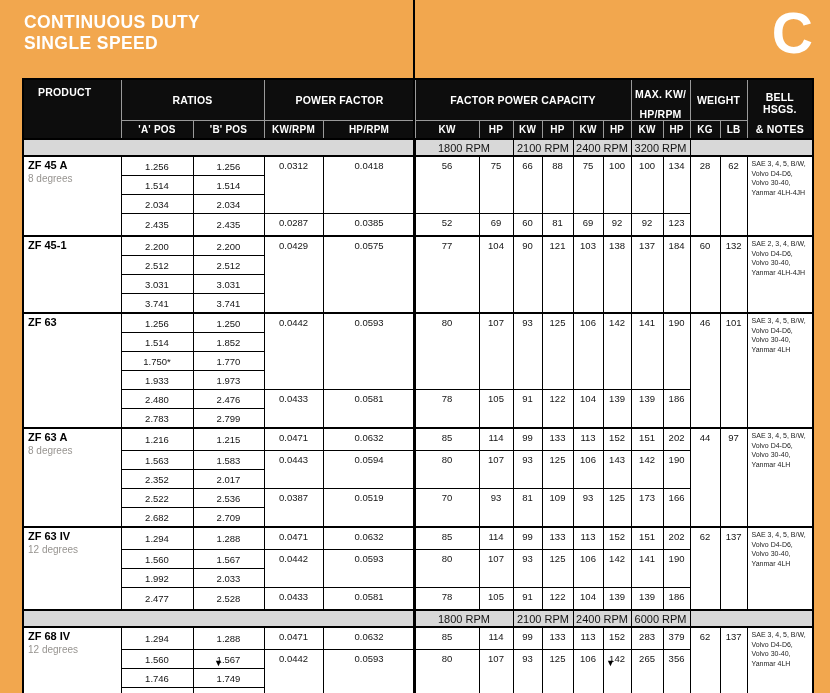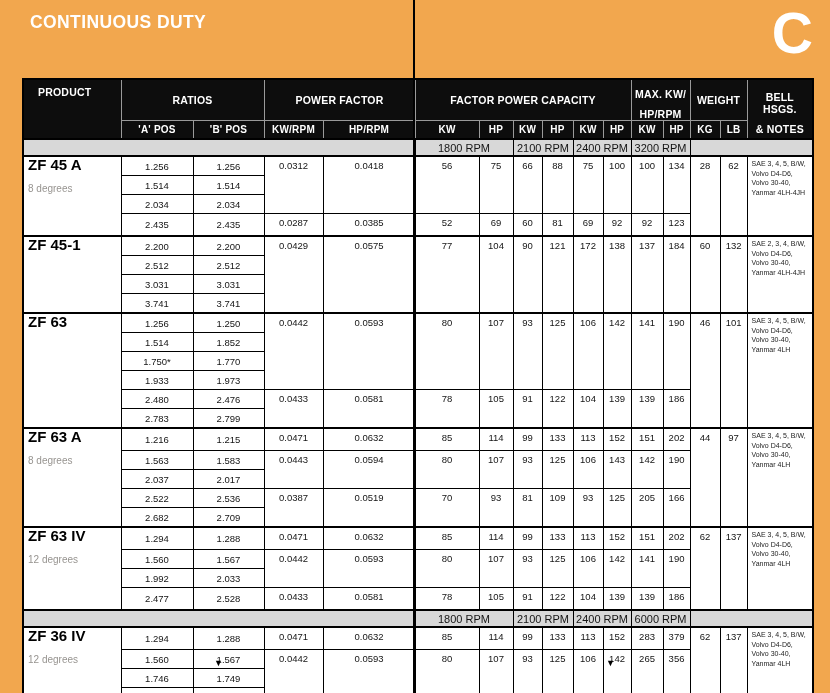--- a/index.html
+++ b/index.html
@@ -10,21 +10,21 @@
   html,body{margin:0;padding:0;}
   body{
     width:830px;height:693px;position:relative;background:#ffffff;
     font-family:"Liberation Sans", sans-serif;overflow:hidden;
   }
   .orange-top{position:absolute;left:0;top:0;width:830px;height:78px;background:var(--orange);}
   .orange-left{position:absolute;left:0;top:0;width:22px;height:693px;background:var(--orange);}
   .orange-right{position:absolute;right:0;top:0;width:18px;height:693px;background:var(--orange);}
   .page-divider{position:absolute;left:413px;top:0;width:2px;height:693px;background:#000;z-index:6;}
   .page-title{
-    position:absolute;left:30px;top:12px;z-index:7;color:#fff;font-weight:bold;
+    position:absolute;left:24px;top:12px;z-index:7;color:#fff;font-weight:bold;
     font-size:17.5px;line-height:21px;letter-spacing:.4px;
   }
   .corner-letter{
     position:absolute;right:17px;top:0px;z-index:7;color:#fff;font-weight:bold;
     font-size:57px;line-height:66px;
   }
   table.spec{
     position:absolute;left:22px;top:78px;width:790px;z-index:4;
     border-collapse:collapse;table-layout:fixed;background:#fff;
     border:2px solid #000;
@@ -44,40 +44,41 @@
   tr.band-row td{
     background:var(--band);height:15px;font-size:11px;color:#141414;
     border-top:2px solid #000;border-bottom:2px solid #000;
   }
   tr.data-row td{height:18px;}
   tr.block-start td{border-top:2px solid #000;}
   td.vtop{vertical-align:top;padding-top:3px;}
   td.prod-cell{
     text-align:left;vertical-align:top;padding:2px 2px 0 4px;
   }
-  .prod-name{font-weight:bold;font-size:15px;line-height:12px;color:#000;}
-  .prod-sub{font-size:10px;color:#979490;line-height:12px;margin-top:12px;}
+  .prod-name{font-weight:bold;font-size:11px;line-height:12px;color:#000;}
+  .prod-sub{font-size:10px;color:#979490;line-height:12px;margin-top:2px;}
   td.notes{
     text-align:left;vertical-align:top;font-size:7px;line-height:9.5px;
     padding:2px 2px 0 4px;color:#222;
   }
   .continued-marker{
     position:absolute;z-index:7;color:#000;font-size:9px;line-height:9px;
   }
 </style>
 </head>
 <body>
 
 <div class="orange-top"></div>
 <div class="orange-left"></div>
 <div class="orange-right"></div>
 <div class="page-divider"></div>
 
 <div class="page-title">
   <div>CONTINUOUS DUTY</div>
+  <div>SINGLE SPEED</div>
 </div>
 <div class="corner-letter">C</div>
 
 <table class="spec">
   <colgroup>
     <col style="width:98px">
       <col style="width:72px">
       <col style="width:71px">
     <col style="width:59px">
       <col style="width:92px">
@@ -183,21 +184,21 @@
           <div class="prod-name">ZF 45-1</div>
         </td>
         <td>2.200</td>
         <td>2.200</td>
         <td class="vtop" rowspan="4">0.0429</td>
         <td class="vtop" rowspan="4">0.0575</td>
         <td class="vtop" rowspan="4">77</td>
         <td class="vtop" rowspan="4">104</td>
         <td class="vtop" rowspan="4">90</td>
         <td class="vtop" rowspan="4">121</td>
-        <td class="vtop" rowspan="4">172</td>
+        <td class="vtop" rowspan="4">103</td>
         <td class="vtop" rowspan="4">138</td>
         <td class="vtop" rowspan="4">137</td>
         <td class="vtop" rowspan="4">184</td>
         <td class="vtop" rowspan="4">60</td>
         <td class="vtop" rowspan="4">132</td>
         <td class="notes" rowspan="4">SAE 2, 3, 4, B/W, Volvo D4-D6, Volvo 30-40, Yanmar 4LH-4JH</td>
       </tr>
       <tr class="data-row">
         <td>2.512</td>
         <td>2.512</td>
@@ -289,35 +290,35 @@
         <td class="vtop" rowspan="2">80</td>
         <td class="vtop" rowspan="2">107</td>
         <td class="vtop" rowspan="2">93</td>
         <td class="vtop" rowspan="2">125</td>
         <td class="vtop" rowspan="2">106</td>
         <td class="vtop" rowspan="2">143</td>
         <td class="vtop" rowspan="2">142</td>
         <td class="vtop" rowspan="2">190</td>
       </tr>
       <tr class="data-row">
-        <td>2.037</td>
+        <td>2.352</td>
         <td>2.017</td>
       </tr>
       <tr class="data-row">
         <td>2.522</td>
         <td>2.536</td>
         <td class="vtop" rowspan="2">0.0387</td>
         <td class="vtop" rowspan="2">0.0519</td>
         <td class="vtop" rowspan="2">70</td>
         <td class="vtop" rowspan="2">93</td>
         <td class="vtop" rowspan="2">81</td>
         <td class="vtop" rowspan="2">109</td>
         <td class="vtop" rowspan="2">93</td>
         <td class="vtop" rowspan="2">125</td>
-        <td class="vtop" rowspan="2">205</td>
+        <td class="vtop" rowspan="2">173</td>
         <td class="vtop" rowspan="2">166</td>
       </tr>
       <tr class="data-row">
         <td>2.682</td>
         <td>2.709</td>
       </tr>
       <tr class="data-row block-start">
         <td class="prod-cell" rowspan="4">
           <div class="prod-name">ZF 63 IV</div>
           <div class="prod-sub">12 degrees</div>
@@ -373,21 +374,21 @@
       <tr class="band-row">
         <td colspan="5"></td>
         <td colspan="2">1800 RPM</td>
         <td colspan="2">2100 RPM</td>
         <td colspan="2">2400 RPM</td>
         <td colspan="2">6000 RPM</td>
         <td colspan="3"></td>
       </tr>
       <tr class="data-row block-start">
         <td class="prod-cell" rowspan="5">
-          <div class="prod-name">ZF 36 IV</div>
+          <div class="prod-name">ZF 68 IV</div>
           <div class="prod-sub">12 degrees</div>
         </td>
         <td>1.294</td>
         <td>1.288</td>
         <td class="vtop" rowspan="1">0.0471</td>
         <td class="vtop" rowspan="1">0.0632</td>
         <td class="vtop" rowspan="1">85</td>
         <td class="vtop" rowspan="1">114</td>
         <td class="vtop" rowspan="1">99</td>
         <td class="vtop" rowspan="1">133</td>

